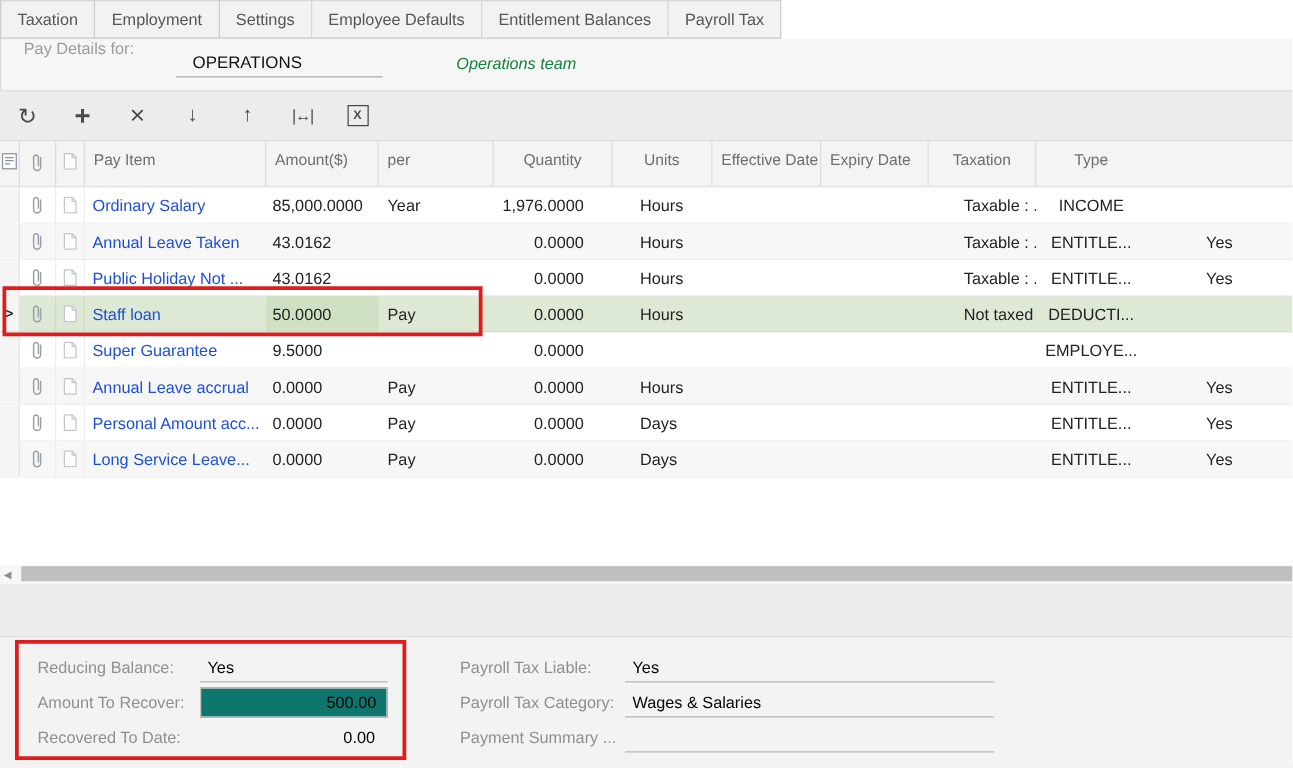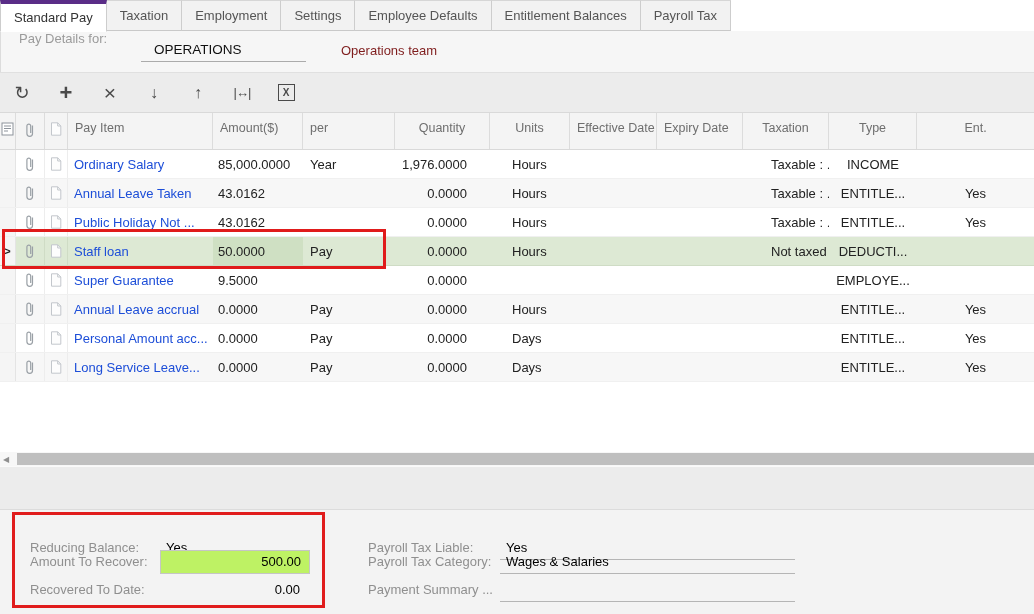--- a/index.html
+++ b/index.html
@@ -12,21 +12,21 @@
        font-size:13px;color:#555;background:#f2f2f2;border-top:1px solid #d6d6d6;
        border-right:1px solid #cdcdcd;border-bottom:1px solid #c9c9c9;cursor:default;white-space:nowrap;}
   .tab:first-child{border-left:1px solid #cdcdcd;}
   .tab.active{background:#fff;color:#333;border-top:4px solid #5a2d87;border-bottom:1px solid #fff;height:32px;}
 
   
   .band1{position:absolute;top:31px;left:0;width:1034px;height:41px;background:#f6f6f6;border-left:1px solid #dcdcdc;box-sizing:border-box;}
   .pd-label{position:absolute;left:18px;top:0;font-size:13px;color:#9b9b9b;}
   .pd-value{position:absolute;left:140px;top:6px;width:165px;height:25px;box-sizing:border-box;
             border-bottom:1px solid #ababab;font-size:13.5px;color:#111;display:flex;align-items:center;padding-left:13px;}
-  .pd-name{position:absolute;left:340px;top:12px;font-size:13px;color:#7f1d1d;}
+  .pd-name{position:absolute;left:364px;top:12px;font-size:13px;color:#15803d;font-style:italic;}
 
   
   .toolbar{position:absolute;top:72px;left:0;width:1034px;height:40px;background:#ececec;
            border-top:1px solid #e0e0e0;display:flex;align-items:center;padding-left:10px;box-sizing:border-box;}
   .tbtn{width:24px;height:24px;margin-right:20px;display:flex;align-items:center;justify-content:center;
         color:#4a4a4a;font-size:17px;cursor:pointer;}
   .tb-refresh{font-size:18px;}
   .tb-add-row{font-size:22px;font-weight:bold;}
   .tb-delete-row{font-size:21px;}
   .tb-move-down,.tb-move-up{font-size:16px;font-weight:bold;}
@@ -73,43 +73,42 @@
   .hs-thumb{position:absolute;left:17px;top:1px;right:0;height:12px;background:#bfbfbf;cursor:pointer;}
 
   
   .midband{position:absolute;top:466px;left:0;width:1034px;height:44px;background:#ececec;
            border-top:1px solid #fafafa;border-bottom:1px solid #dcdcdc;box-sizing:border-box;}
   .bottompanel{position:absolute;top:510px;left:0;width:1034px;height:104px;background:#f3f3f3;}
 
   .field{position:absolute;height:25px;display:flex;align-items:center;font-size:13px;}
   .fleft{left:30px;}
   .fright{left:368px;}
-  .fr1{top:535px;align-items:center;} .fr2{top:549px;} .fr3{top:577px;}
+  .fr1{top:521px;align-items:center;} .fr2{top:549px;} .fr3{top:577px;}
   .flabel{color:#8f8f8f;}
   .fleft .flabel{width:130px;}
   .fright .flabel{width:132px;}
   .fvalue{box-sizing:border-box;color:#000;display:flex;align-items:center;height:24px;}
   .fleft .fvalue{width:150px;}
   .fright .fvalue{width:295px;}
   .underline{border-bottom:1px solid #b5b5b5;padding-left:6px;}
-  .inputbox{background:#bef264;border:1px solid #c5c5c5;justify-content:flex-end;padding-right:8px;}
+  .inputbox{background:#0f766e;border:1px solid #c5c5c5;justify-content:flex-end;padding-right:8px;}
   .readonly{justify-content:flex-end;padding-right:10px;}
 
   
   .annobox{position:absolute;border:3px solid #e01b1b;box-sizing:border-box;pointer-events:none;z-index:5;}
   .anno-row{left:2px;top:229px;width:384px;height:40px;}
   .anno-panel{left:12px;top:512px;width:313px;height:96px;}
 </style>
 </head>
 <body>
 
 <div class="page">
 
   <div class="tabbar">
-      <div class="tab active">Standard Pay</div>
       <div class="tab">Taxation</div>
       <div class="tab">Employment</div>
       <div class="tab">Settings</div>
       <div class="tab">Employee Defaults</div>
       <div class="tab">Entitlement Balances</div>
       <div class="tab">Payroll Tax</div>
     </div>
 
   <div class="band1">
     <span class="pd-label">Pay Details for:</span>
@@ -150,21 +149,20 @@
       </div>
       <div class="hcell c-item h-left">Pay Item</div>
       <div class="hcell c-amt  h-left">Amount($)</div>
       <div class="hcell c-per  h-left">per</div>
       <div class="hcell c-qty  h-center">Quantity</div>
       <div class="hcell c-units h-center">Units</div>
       <div class="hcell c-eff  h-left">Effective Date</div>
       <div class="hcell c-exp  h-left">Expiry Date</div>
       <div class="hcell c-tax  h-center">Taxation</div>
       <div class="hcell c-type h-center">Type</div>
-      <div class="hcell c-ent  h-center">Ent.</div>
     </div>
     <div class="gbody">
         <div class="grow">
     <div class="cell c-ind"></div>
     <div class="cell c-clip">
       <svg width="12" height="16" viewBox="0 0 12 16">
               <path d="M8.5 3.5v8a2.8 2.8 0 0 1-5.6 0V4a1.9 1.9 0 1 1 3.8 0v7" fill="none" stroke="#9aa0a6" stroke-width="1.2"></path>
             </svg>
     </div>
     <div class="cell c-file">

